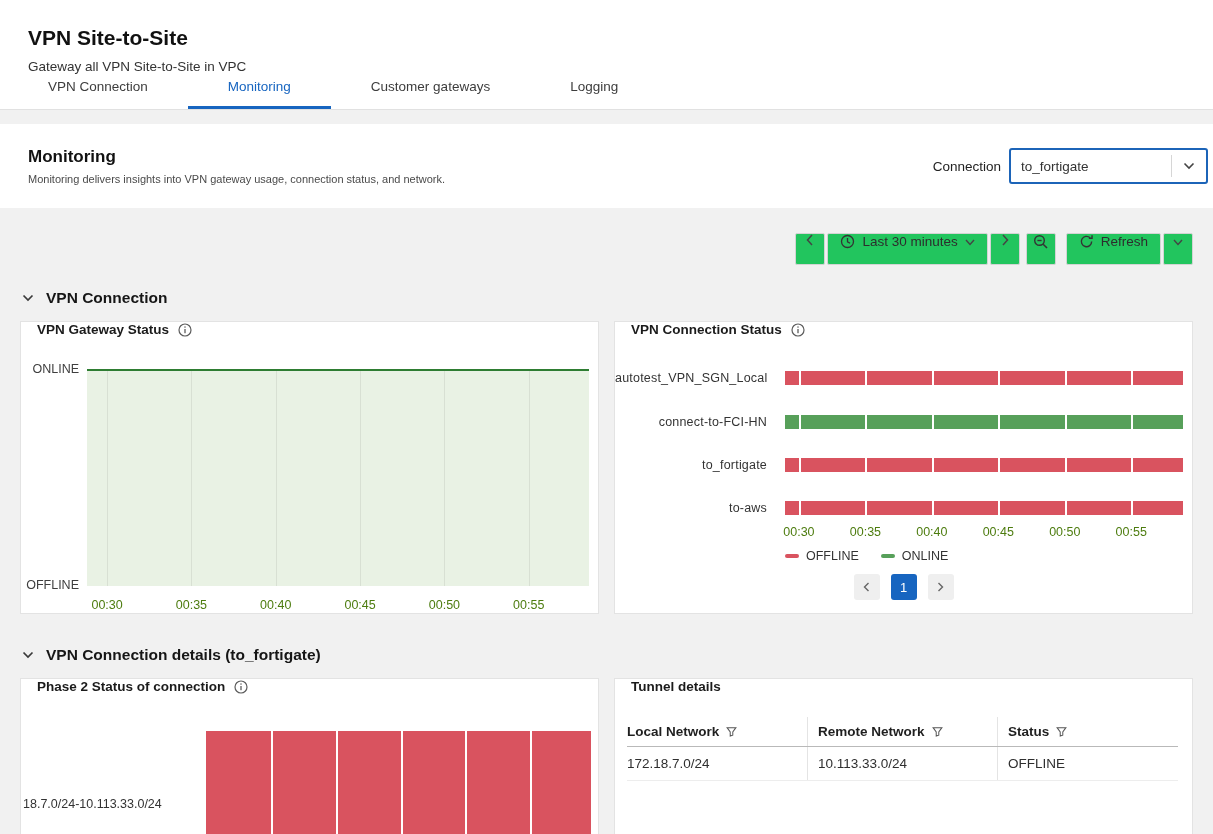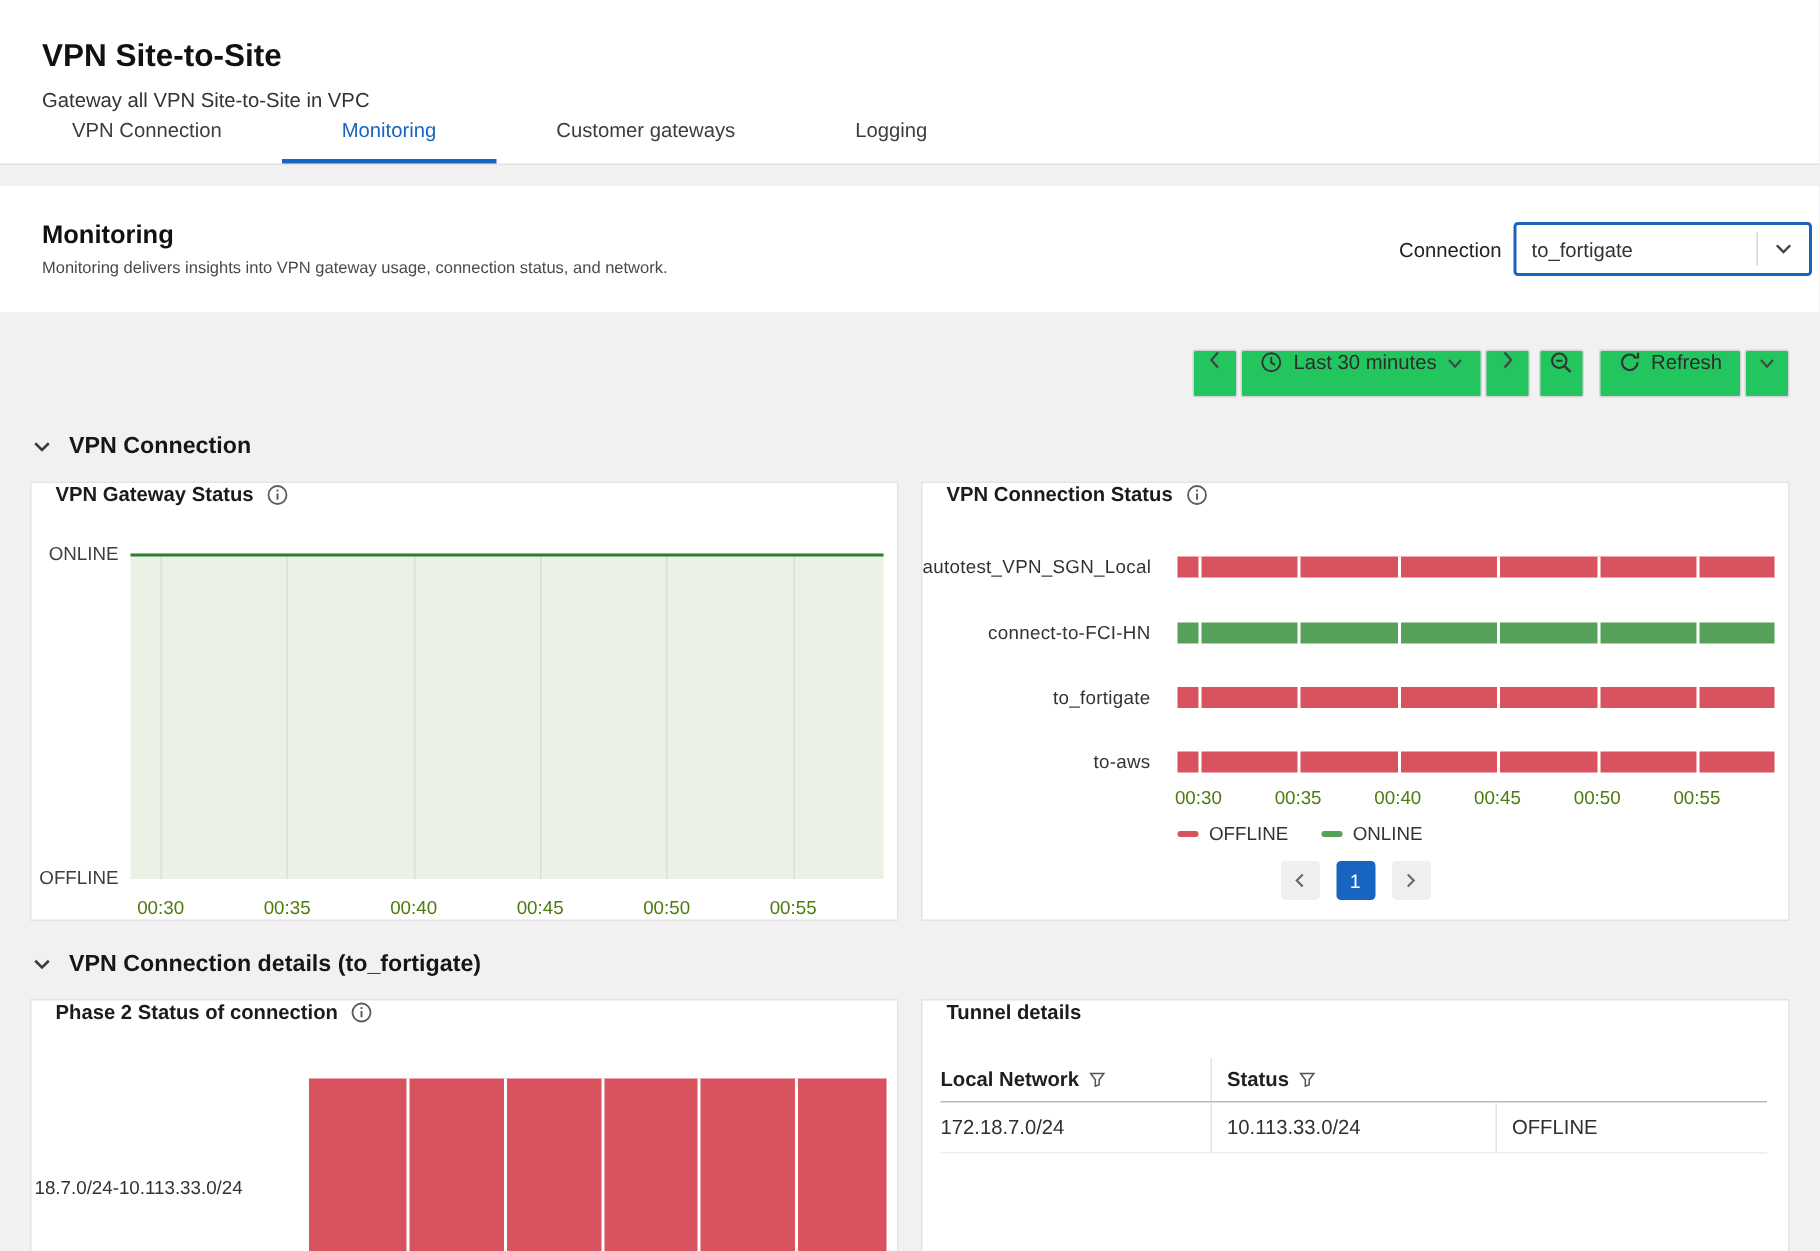--- a/index.html
+++ b/index.html
@@ -72,21 +72,21 @@
     font-size: 13.5px; color: #2d2d2d;
     padding: 0 12px;
     cursor: pointer;
   }
   .tb.icon-only { width: 30px; padding: 0; }
   .gap6 { width: 6px; } .gap10 { width: 10px; }
 
   .section-head { display: flex; align-items: center; gap: 12px; margin-top: 24px; padding-left: 2px; }
   .section-head .chev { display: flex; cursor: pointer; }
   .section-title { font-size: 15.5px; font-weight: 700; color: #161616; }
-  .section-head.second { margin-top: 20px; }
+  .section-head.second { margin-top: 32px; }
 
   .panel-row { display: flex; gap: 15px; margin-top: 14px; }
   .panel {
     flex: 1;
     background: #fff;
     border: 1px solid #e3e3e3;
     position: relative;
     overflow: hidden;
   }
   .panel.tall { height: 293px; }
@@ -373,20 +373,28 @@
     </div>
 
     <div class="panel short">
       <div class="panel-title-row">
         <span class="panel-title">Tunnel details</span>
       </div>
       <div class="td-table">
         <div class="td-header">
           <div class="td-c1 td-hcell">
             <span>Local Network</span>
+            <span class="funnel">
+              <svg width="11" height="11" viewBox="0 0 12 12">
+                  <path d="M1.2 1.8 h9.6 L7.4 6.4 V10 l-2.8 1 V6.4 Z" fill="none" stroke="#555" stroke-width="1.1"></path>
+                </svg>
+            </span>
+          </div>
+          <div class="td-c2 td-hcell">
+            <span>Remote Network</span>
             <span class="funnel">
               <svg width="11" height="11" viewBox="0 0 12 12">
                   <path d="M1.2 1.8 h9.6 L7.4 6.4 V10 l-2.8 1 V6.4 Z" fill="none" stroke="#555" stroke-width="1.1"></path>
                 </svg>
             </span>
           </div>
           <div class="td-c3 td-hcell">
             <span>Status</span>
             <span class="funnel">
               <svg width="11" height="11" viewBox="0 0 12 12">

